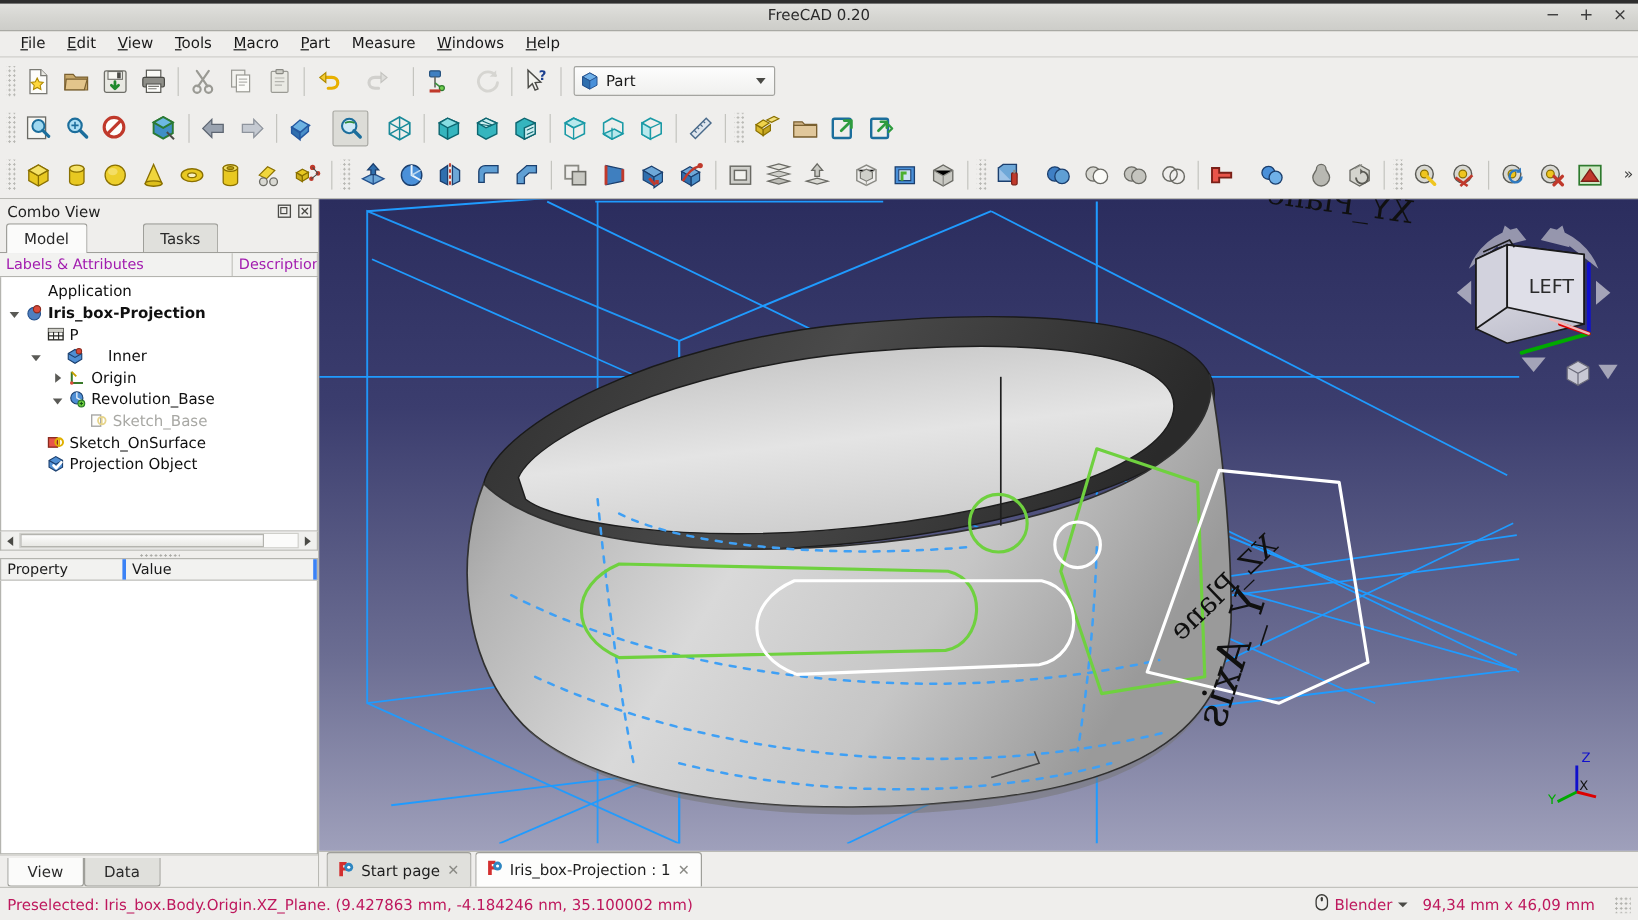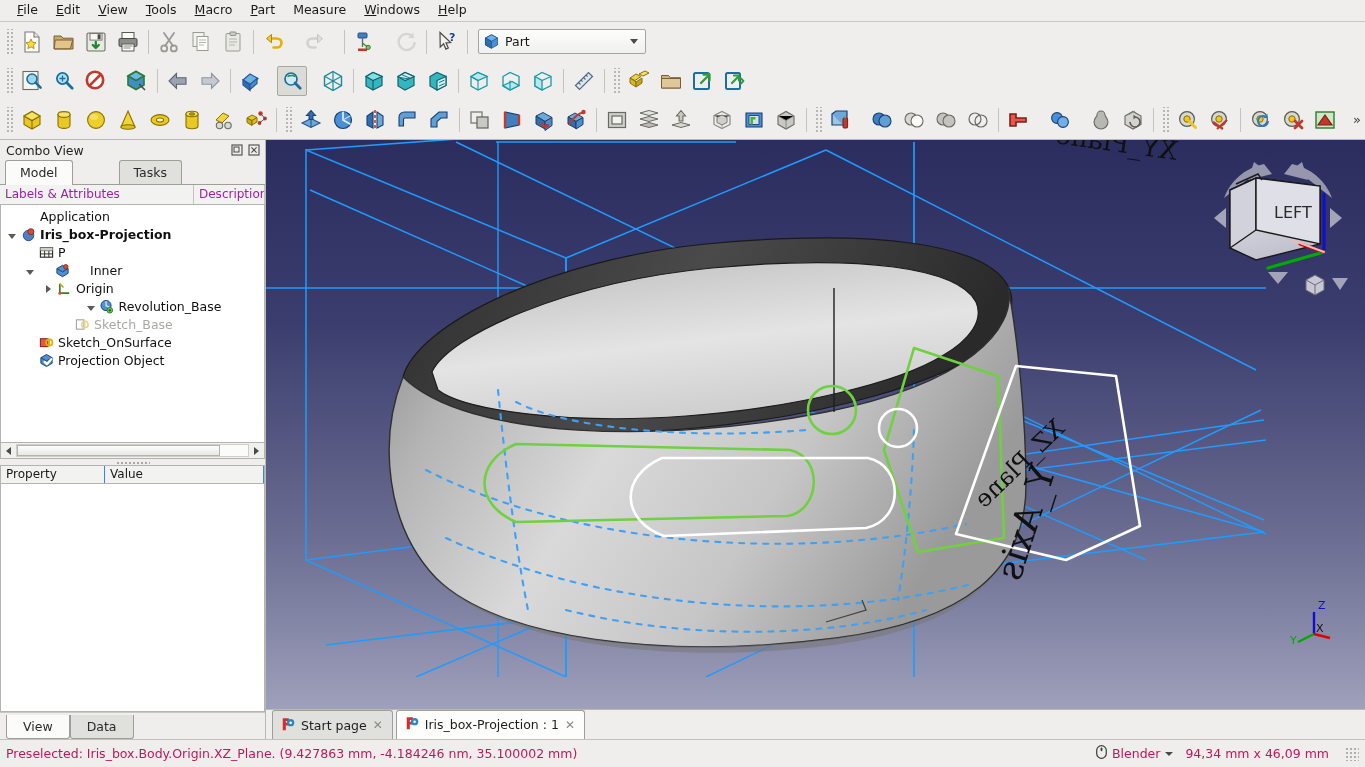--- a/index.html
+++ b/index.html
@@ -125,21 +125,21 @@
   .hs-track { flex: 1; height: 13px; background: #fbfbfa; border: 1px solid #cfcfca; position: relative; }
   .hs-thumb { position: absolute; left: 0; top: 0; bottom: 0; width: 88%;
               background: linear-gradient(to bottom,#fdfdfd,#e8e8e4); border: 1px solid #b4b4af; cursor: pointer; }
   .splitter-h { height: 6px; flex: 0 0 6px; background: #efeeec; display:flex;align-items:center;justify-content:center;cursor: ns-resize; }
   .splitter-h .dots { width: 34px; height: 3px;
     background-image: radial-gradient(#a9a9a4 .9px, transparent 1px);
     background-size: 4px 4px; }
 
   .prop-head { height: 19px; flex: 0 0 19px; display: flex; background: #f2f2f0;
                border: 1px solid #b4b4af; border-bottom: 1px solid #b4b4af; }
-  .prop-head .col { font-size: 12px; color: #1a1a1a; padding: 1px 5px; border-right: 1px solid #3b82f6; }
+  .prop-head .col { font-size: 12px; color: #1a1a1a; padding: 1px 5px; border-right: 3px solid #3b82f6; }
   .prop-head .c1 { width: 104px; flex: 0 0 104px; }
   .prop-head .c2 { flex: 1; }
   .prop-body { height: 228px; flex: 0 0 228px; background: #ffffff; border: 1px solid #b4b4af; border-top: none; }
 
   .vd-tabs { height: 27px; flex: 0 0 27px; display: flex; align-items: flex-start; padding-left: 6px;
              padding-top: 2px; background: #efeeec; border-top: 1px solid #c9c9c4; }
   .vdtab { padding: 4px 16px; font-size: 12.5px; border: 1px solid #9f9f9a; border-top: none;
            border-radius: 0 0 3px 3px; background: #e0e0dc; color: #2a2a2a; cursor: pointer; }
   .vdtab.active { background: #fbfbfa; }
 
@@ -168,20 +168,29 @@
   .sb-dim { margin-left: 4px; margin-right: 8px; }
   .grip-corner { width: 14px; height: 14px;
     background-image: radial-gradient(#b0b0ab 1px, transparent 1px);
     background-size: 4px 4px; }
 </style>
 </head>
 <body>
 
 <div id="app">
 
+  <div class="titlebar">
+    <div class="topstrip"></div>
+    <div class="title">FreeCAD 0.20</div>
+    <div class="winbtns">
+      <div class="winbtn">−</div>
+      <div class="winbtn">+</div>
+      <div class="winbtn">×</div>
+    </div>
+  </div>
 
   <div class="menubar" id="menubar">
       <div class="menuitem"><u>F</u>ile</div>
       <div class="menuitem"><u>E</u>dit</div>
       <div class="menuitem"><u>V</u>iew</div>
       <div class="menuitem"><u>T</u>ools</div>
       <div class="menuitem"><u>M</u>acro</div>
       <div class="menuitem"><u>P</u>art</div>
       <div class="menuitem">Measure</div>
       <div class="menuitem"><u>W</u>indows</div>
@@ -852,21 +861,21 @@
             <span class="tw"><i class="col"></i></span>
             <span class="ticon">
               <svg width="15" height="15" viewBox="0 0 16 16">
                 <path d="M3 3v10h10" fill="none" stroke="#3a7a2a" stroke-width="1.8"></path>
                 <path d="M3 3l4 4" stroke="#c8a000" stroke-width="1.6"></path>
                 <circle cx="3" cy="13" r="1.6" fill="#d94a3a"></circle>
               </svg>
             </span>
             <span class="tlabel">Origin</span>
           </div>
-          <div class="tnode" style="padding-left: 40px; justify-content: center;">
+          <div class="tnode" style="padding-left: 40px;">
             <span class="tw"><i class="exp"></i></span>
             <span class="ticon">
               <svg width="15" height="15" viewBox="0 0 16 16">
                 <circle cx="7.5" cy="7" r="5.4" fill="#4f8fd4" stroke="#1b3f6e" stroke-width="1"></circle>
                 <path d="M7.5 2v5l4.6 2.6" fill="none" stroke="#e8f1fa" stroke-width="1.2"></path>
                 <circle cx="11.5" cy="12" r="3" fill="#6fd13f" stroke="#2b7a2b" stroke-width="1"></circle>
                 <path d="M10 12h3M11.5 10.5v3" stroke="#17541a" stroke-width="1"></path>
               </svg>
             </span>
             <span class="tlabel">Revolution_Base</span>

